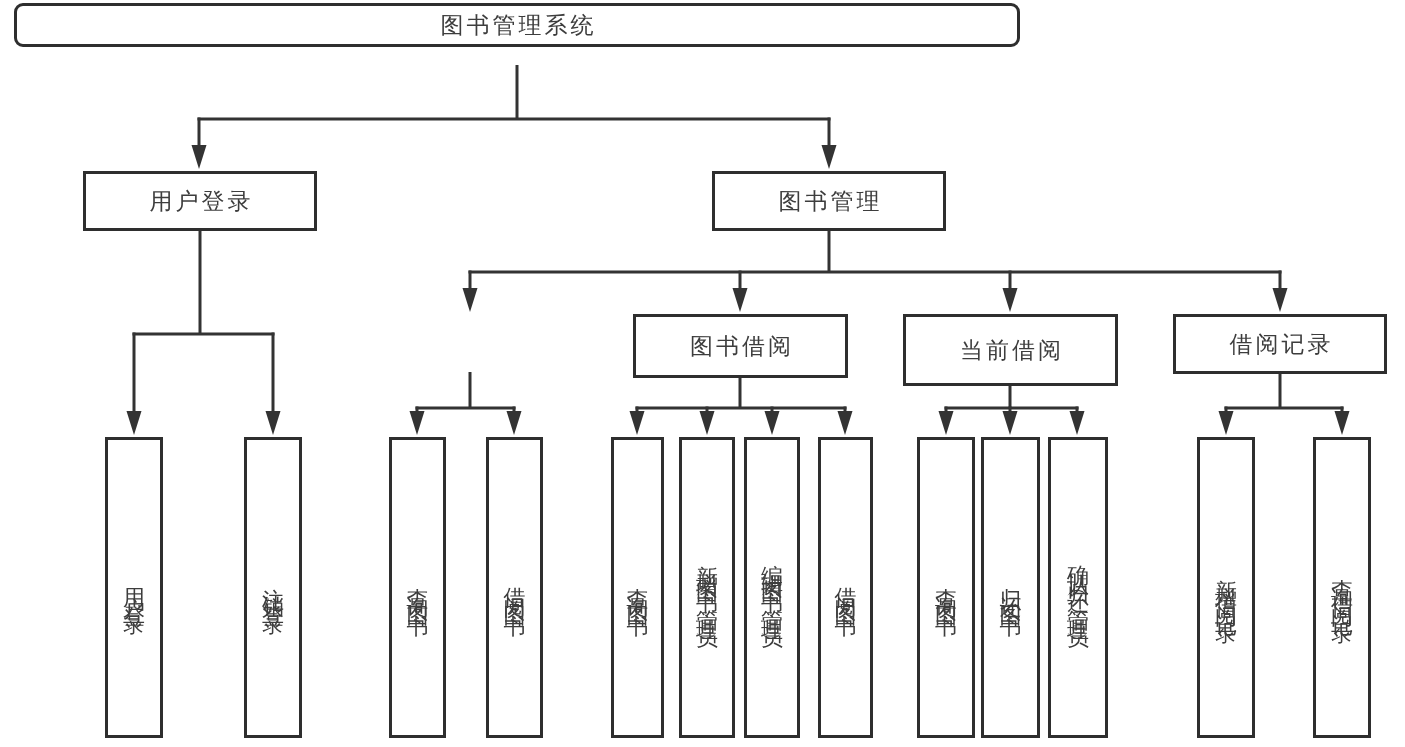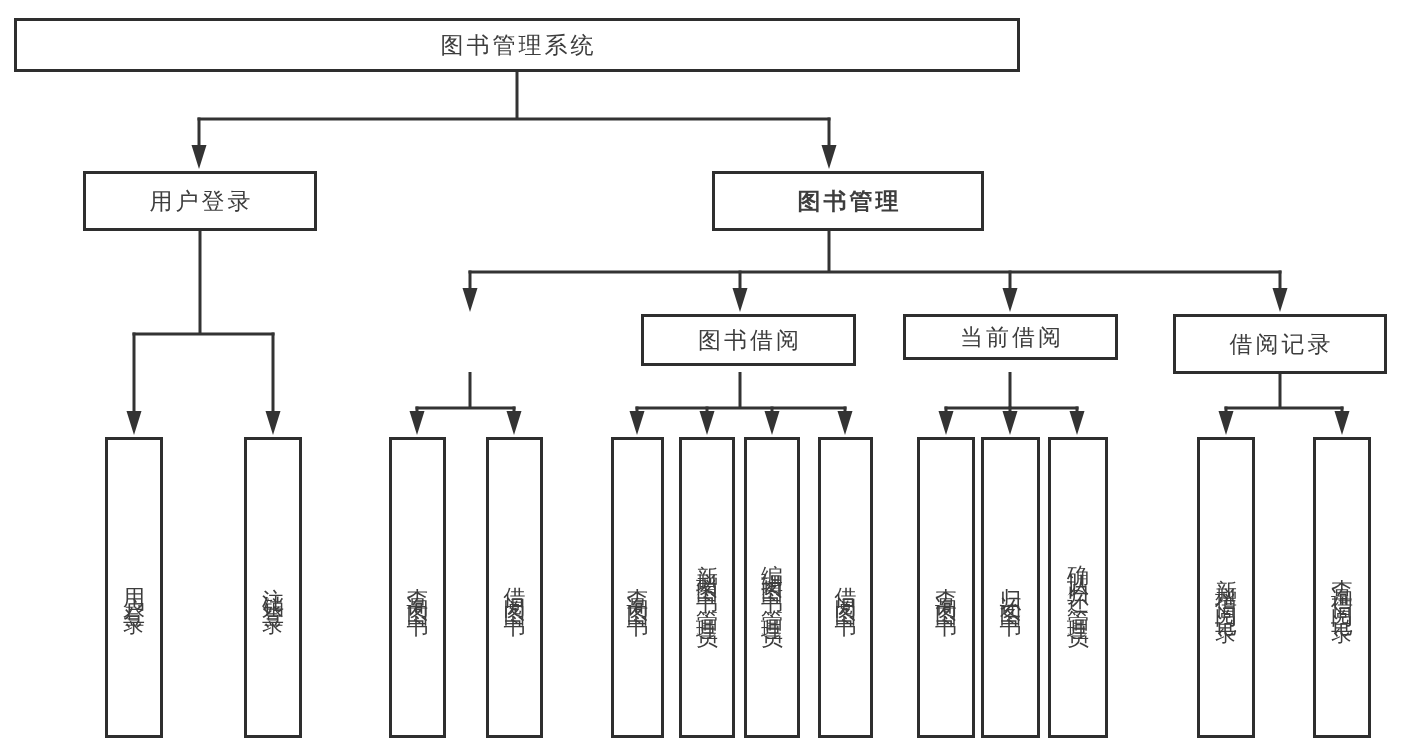--- a/index.html
+++ b/index.html
@@ -28,26 +28,26 @@
     white-space:nowrap;
   }
   .vbox{
     writing-mode:vertical-rl;
     text-orientation:mixed;
     font-size:22px;
     letter-spacing:9px;
     line-height:1;
     white-space:nowrap;
   }
-  .root{left:14px;top:18px;width:1006px;height:54px;}
+  .root{left:14px;top:3px;width:1006px;height:44px;border-radius:9px;}
   .n-user-login{left:83px;top:171px;width:234px;height:60px;}
-  .n-book-mgmt{left:712px;top:171px;width:272px;height:60px;font-weight:bold;}
+  .n-book-mgmt{left:712px;top:171px;width:234px;height:60px;}
   .n-new-book-rec{left:364px;top:314px;width:213px;height:60px;}
-  .n-book-borrow{left:633px;top:314px;width:215px;height:52px;margin-left:8px;}
-  .n-current-borrow{left:903px;top:314px;width:215px;height:46px;}
+  .n-book-borrow{left:633px;top:314px;width:215px;height:64px;}
+  .n-current-borrow{left:903px;top:314px;width:215px;height:72px;}
   .n-borrow-record{left:1173px;top:314px;width:214px;height:60px;}
   .leaf{top:437px;height:301px;}
   .lf1{left:105px;width:58px;}
   .lf2{left:244px;width:58px;}
   .lf3{left:389px;width:57px;}
   .lf4{left:486px;width:57px;}
   .lf5{left:611px;width:53px;}
   .lf6{left:679px;width:56px;}
   .lf7{left:744px;width:56px;}
   .lf8{left:818px;width:55px;}

